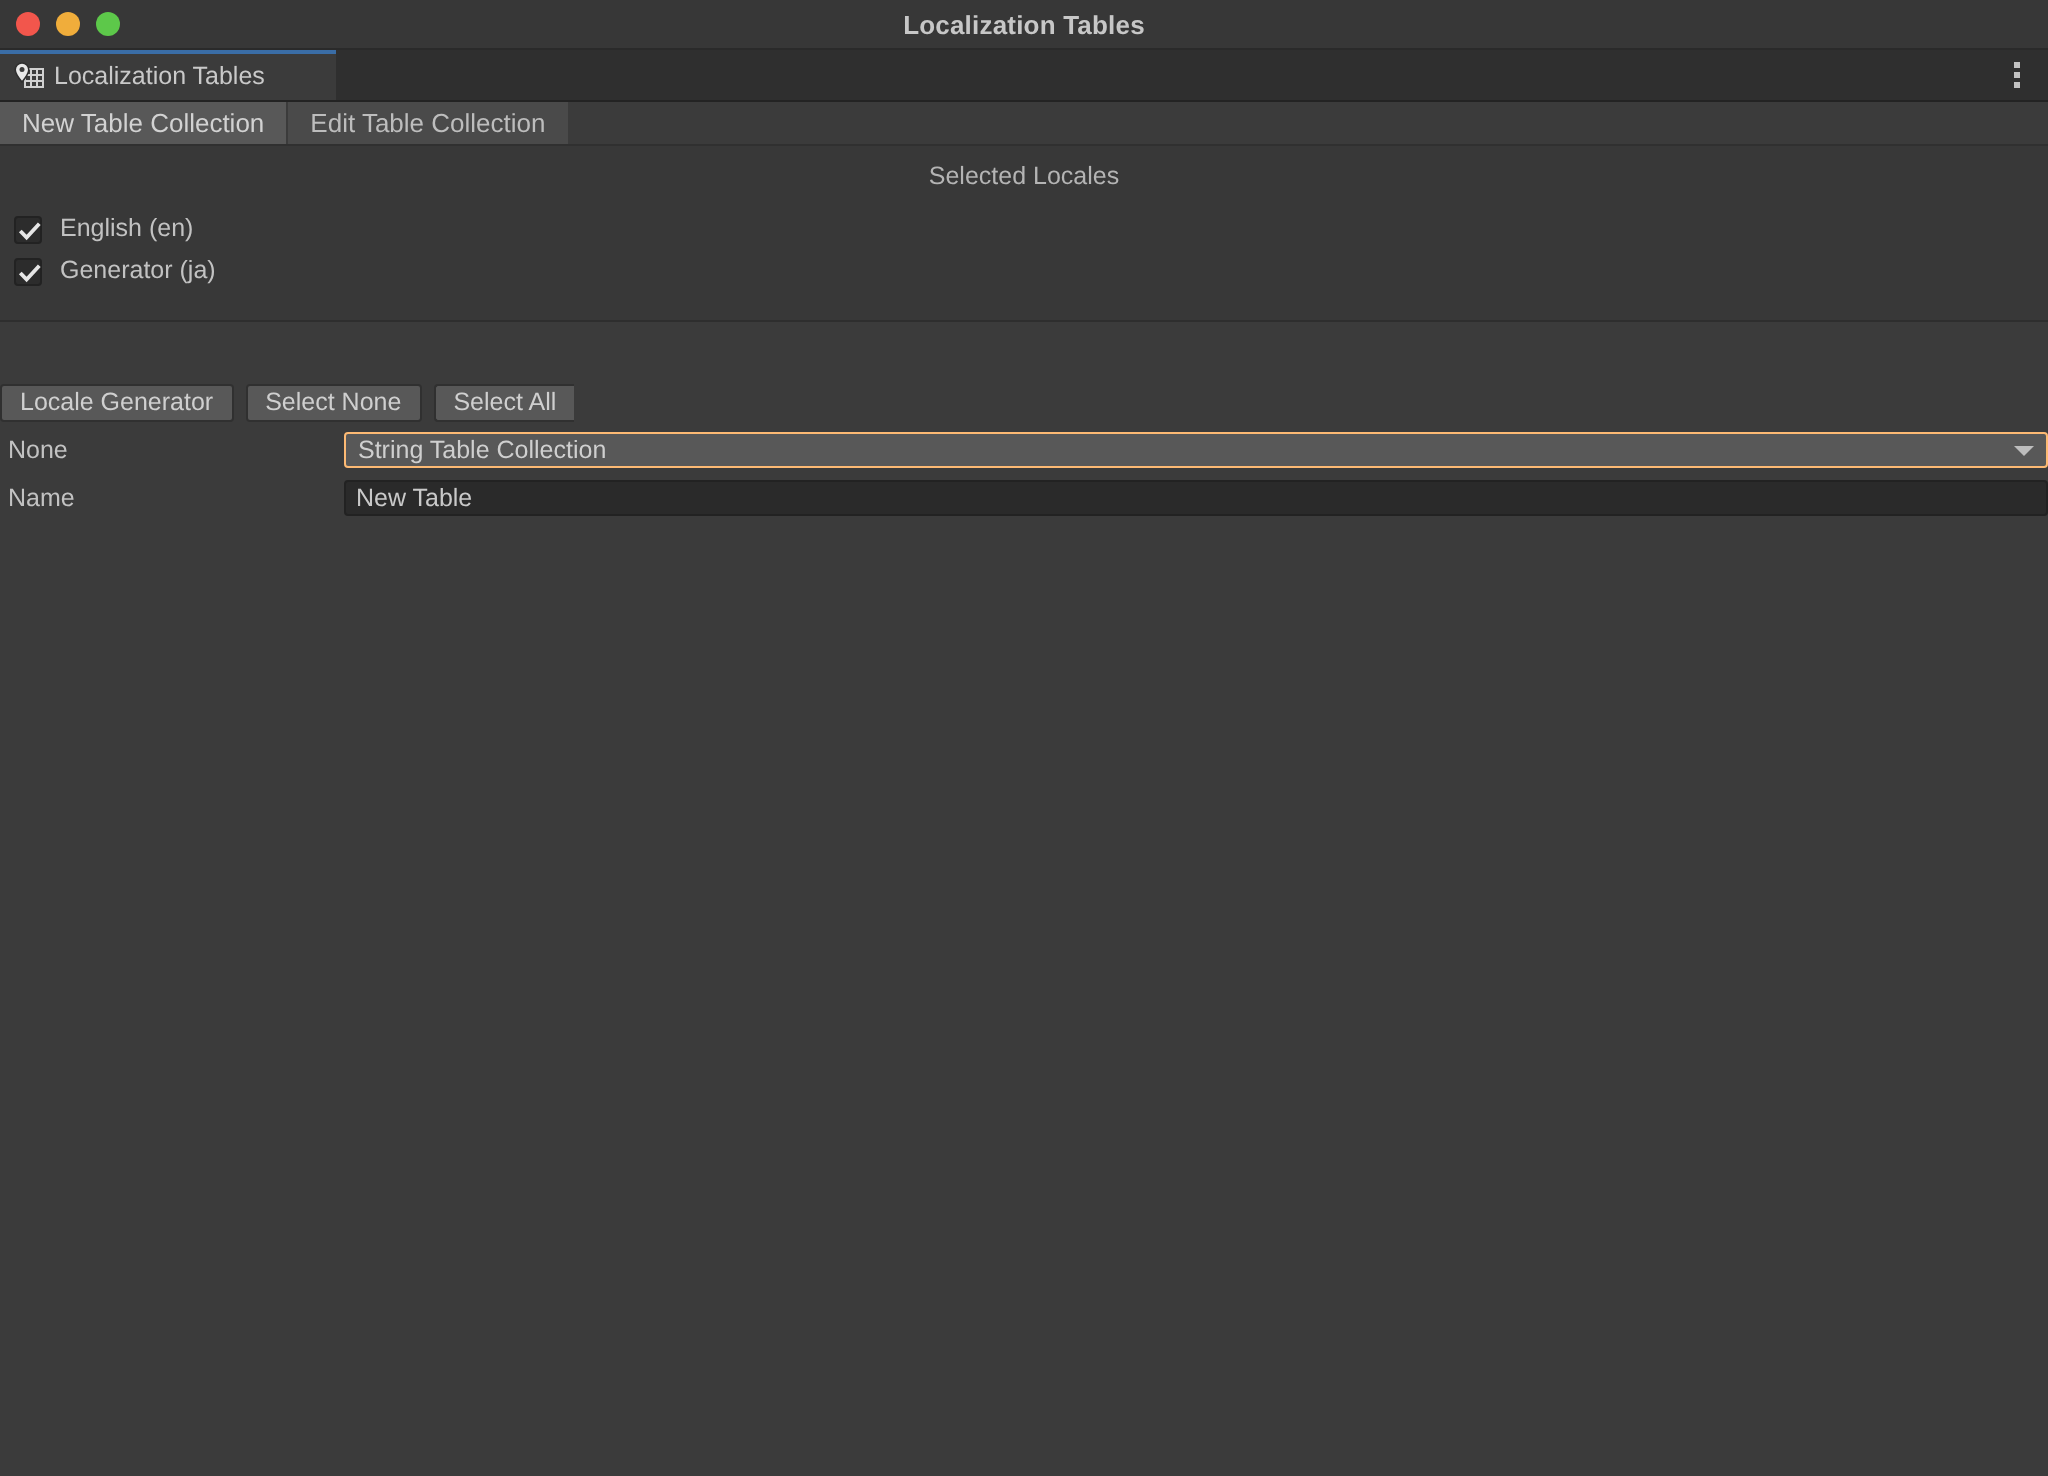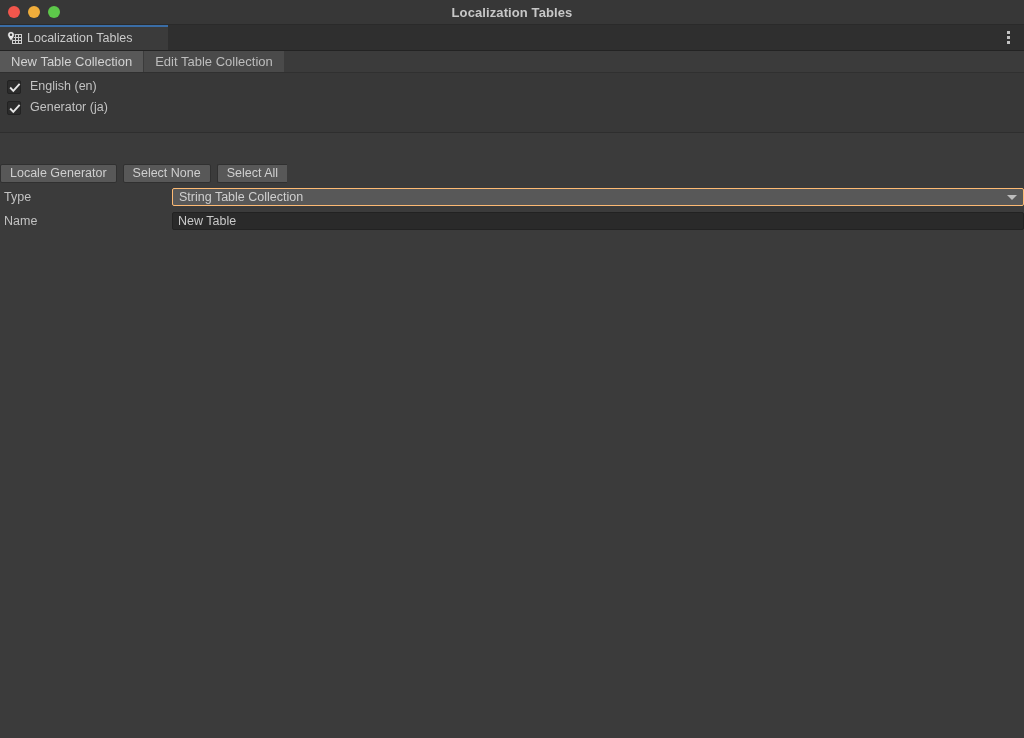--- a/index.html
+++ b/index.html
@@ -285,20 +285,21 @@
   <div class="subtab active">
     <span>New Table Collection</span>
   </div>
   <div class="subtab">
     <span>Edit Table Collection</span>
   </div>
   <div class="filler"></div>
 </div>
 
 <div class="locales-panel">
+  <div class="panel-heading">Selected Locales</div>
 
   <div class="locale-row">
     <span class="checkbox checked">
       <svg width="12" height="12" viewBox="0 0 12 12">
         <path d="M1.8 6.2 L4.3 8.8 L10 2.6" fill="none" stroke="#e6e6e6" stroke-width="1.9" stroke-linecap="square" stroke-linejoin="miter"></path>
       </svg>
     </span>
     <span class="locale-label">English (en)</span>
   </div>
 
@@ -317,21 +318,21 @@
 
 <div class="content">
 
   <div class="button-row">
     <span class="btn">Locale Generator</span>
     <span class="btn">Select None</span>
     <span class="btn last">Select All</span>
   </div>
 
   <div class="field-row">
-    <span class="field-label">Type</span>
+    <span class="field-label">None</span>
     <span class="dropdown">
       <span>String Table Collection</span>
       <span class="caret"></span>
     </span>
   </div>
 
   <div class="field-row">
     <span class="field-label">Name</span>
     <span class="textinput" placeholder="New Table">New Table</span>
   </div>

